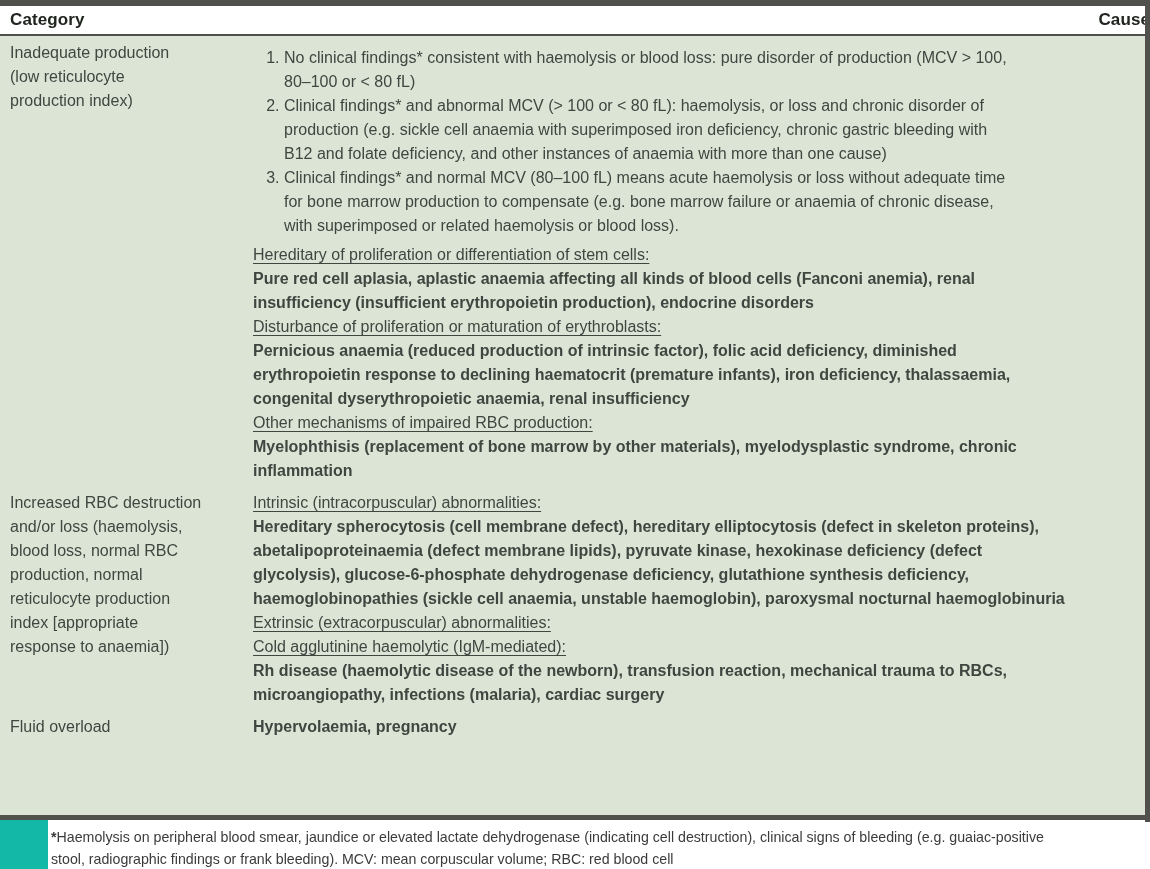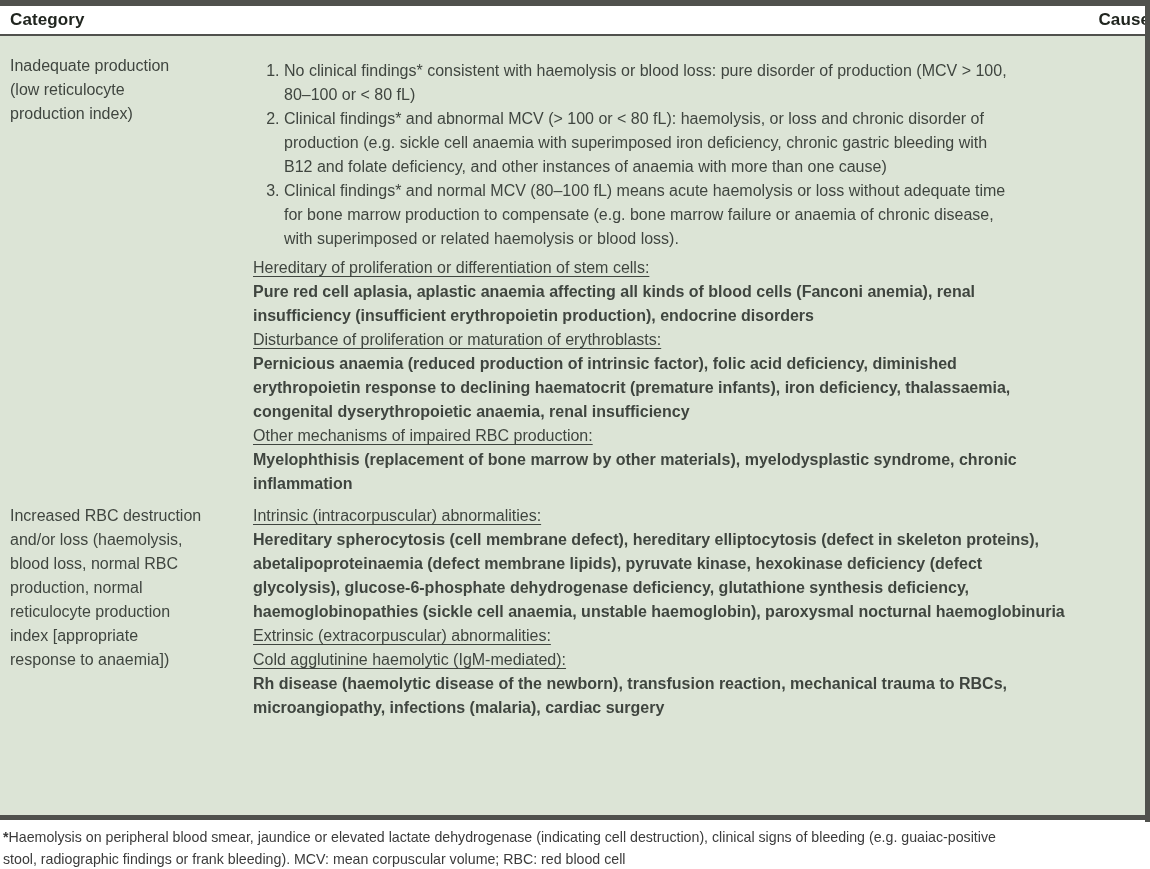--- a/index.html
+++ b/index.html
@@ -24,21 +24,21 @@
     font-weight:bold;
     font-size:17px;
     color:#20251f;
     letter-spacing:0.1px;
   }
   .col-cat { width:253px; padding-left:10px; flex:none; }
   .col-cause { flex:1;text-align:right; }
   .tbody {
     background:#dce4d6;
     height:779px;
-    padding-top:18px;
+    padding-top:5px;
     overflow:hidden;
   }
   .row { display:flex; margin-bottom:8px; }
   .cat-cell {
     width:253px; flex:none;
     padding-left:10px; padding-right:14px;
     font-size:16px; line-height:24px;
     white-space:pre-line;
     color:#3f453f;
   }
@@ -61,20 +61,21 @@
     white-space:pre-line;
   }
   .cause-cell .para { white-space:pre-line;font-weight:bold; }
   .bottom-border { height:5px; background:#50514d; }
   .footnote {
     background:#ffffff;
     padding:7px 8px 0 3px;
     font-size:14.2px;
     line-height:21.5px;
     color:#3b3b3b;
+    margin-left:48px;
   }
   .footnote .star { font-weight:bold; }
   .footnote .fn-text { white-space:pre-line; }
   .right-strip {
     position:absolute; top:0; right:0;
     width:5px; height:822px;
     background:#50514d;
   }
 </style>
 </head>
@@ -129,20 +130,26 @@
           <div class="para">Hereditary spherocytosis (cell membrane defect), hereditary elliptocytosis (defect in skeleton proteins),
 abetalipoproteinaemia (defect membrane lipids), pyruvate kinase, hexokinase deficiency (defect
 glycolysis), glucose-6-phosphate dehydrogenase deficiency, glutathione synthesis deficiency,
 haemoglobinopathies (sickle cell anaemia, unstable haemoglobin), paroxysmal nocturnal haemoglobinuria</div>
           <div class="underlined">Extrinsic (extracorpuscular) abnormalities:</div>
           <div class="underlined">Cold agglutinine haemolytic (IgM-mediated):</div>
           <div class="para">Rh disease (haemolytic disease of the newborn), transfusion reaction, mechanical trauma to RBCs,
 microangiopathy, infections (malaria), cardiac surgery</div>
         </div>
       </div>
+      <div class="row">
+        <div class="cat-cell">Fluid overload</div>
+        <div class="cause-cell">
+          <div class="para">Hypervolaemia, pregnancy</div>
+        </div>
+      </div>
     </div>
 
   <div class="bottom-border"></div>
 
   <div class="footnote"><span class="star">*</span><span class="fn-text">Haemolysis on peripheral blood smear, jaundice or elevated lactate dehydrogenase (indicating cell destruction), clinical signs of bleeding (e.g. guaiac-positive
 stool, radiographic findings or frank bleeding). MCV: mean corpuscular volume; RBC: red blood cell</span></div>
 
   <div class="right-strip"></div>
 </div>
 

